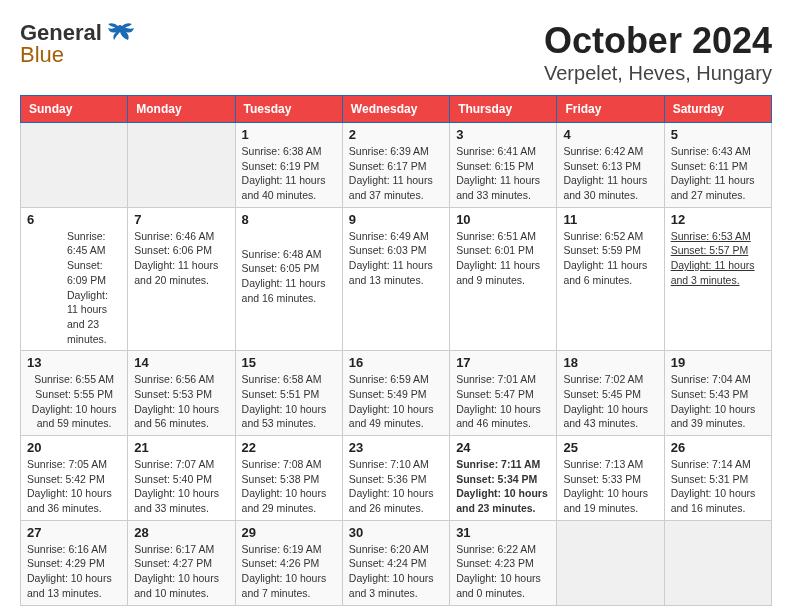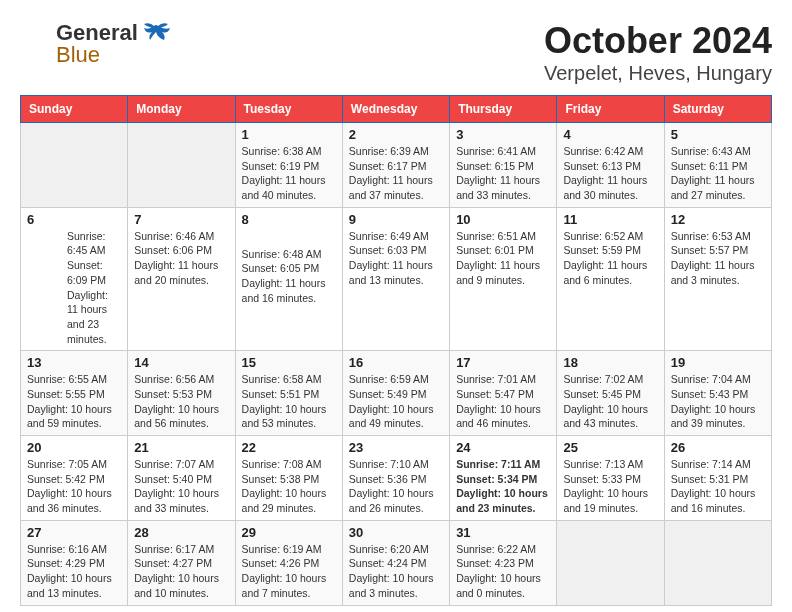--- a/index.html
+++ b/index.html
@@ -13,21 +13,20 @@
     .header {
       display: flex;
       justify-content: space-between;
       align-items: flex-start;
       margin-bottom: 10px;
     }
     .logo {
       display: flex;
       flex-direction: column;
       align-items: flex-start;
-      margin-left: 36px;
     }
     .logo-text {
       display: flex;
       align-items: center;
       gap: 4px;
     }
     .title-section {
       text-align: center;
     }
     .month-title {
@@ -180,29 +179,29 @@
 Daylight: 11 hours and 9 minutes.</div>
         </td>
         <td>
           <span class="day-number">11</span>
           <div class="day-info" style="white-space: pre-line;">Sunrise: 6:52 AM
 Sunset: 5:59 PM
 Daylight: 11 hours and 6 minutes.</div>
         </td>
         <td>
           <span class="day-number">12</span>
-          <div class="day-info" style="white-space: pre-line;">Sunrise: 6:53 AM
+          <div class="day-info" style="white-space: pre-line; text-decoration: underline;">Sunrise: 6:53 AM
 Sunset: 5:57 PM
 Daylight: 11 hours and 3 minutes.</div>
         </td>
       </tr>
       <tr>
         <td>
           <span class="day-number">13</span>
-          <div class="day-info" style="white-space: pre-line;">Sunrise: 6:55 AM
+          <div class="day-info" style="white-space: pre-line; text-align: center;">Sunrise: 6:55 AM
 Sunset: 5:55 PM
 Daylight: 10 hours and 59 minutes.</div>
         </td>
         <td>
           <span class="day-number">14</span>
           <div class="day-info" style="white-space: pre-line;">Sunrise: 6:56 AM
 Sunset: 5:53 PM
 Daylight: 10 hours and 56 minutes.</div>
         </td>
         <td>

